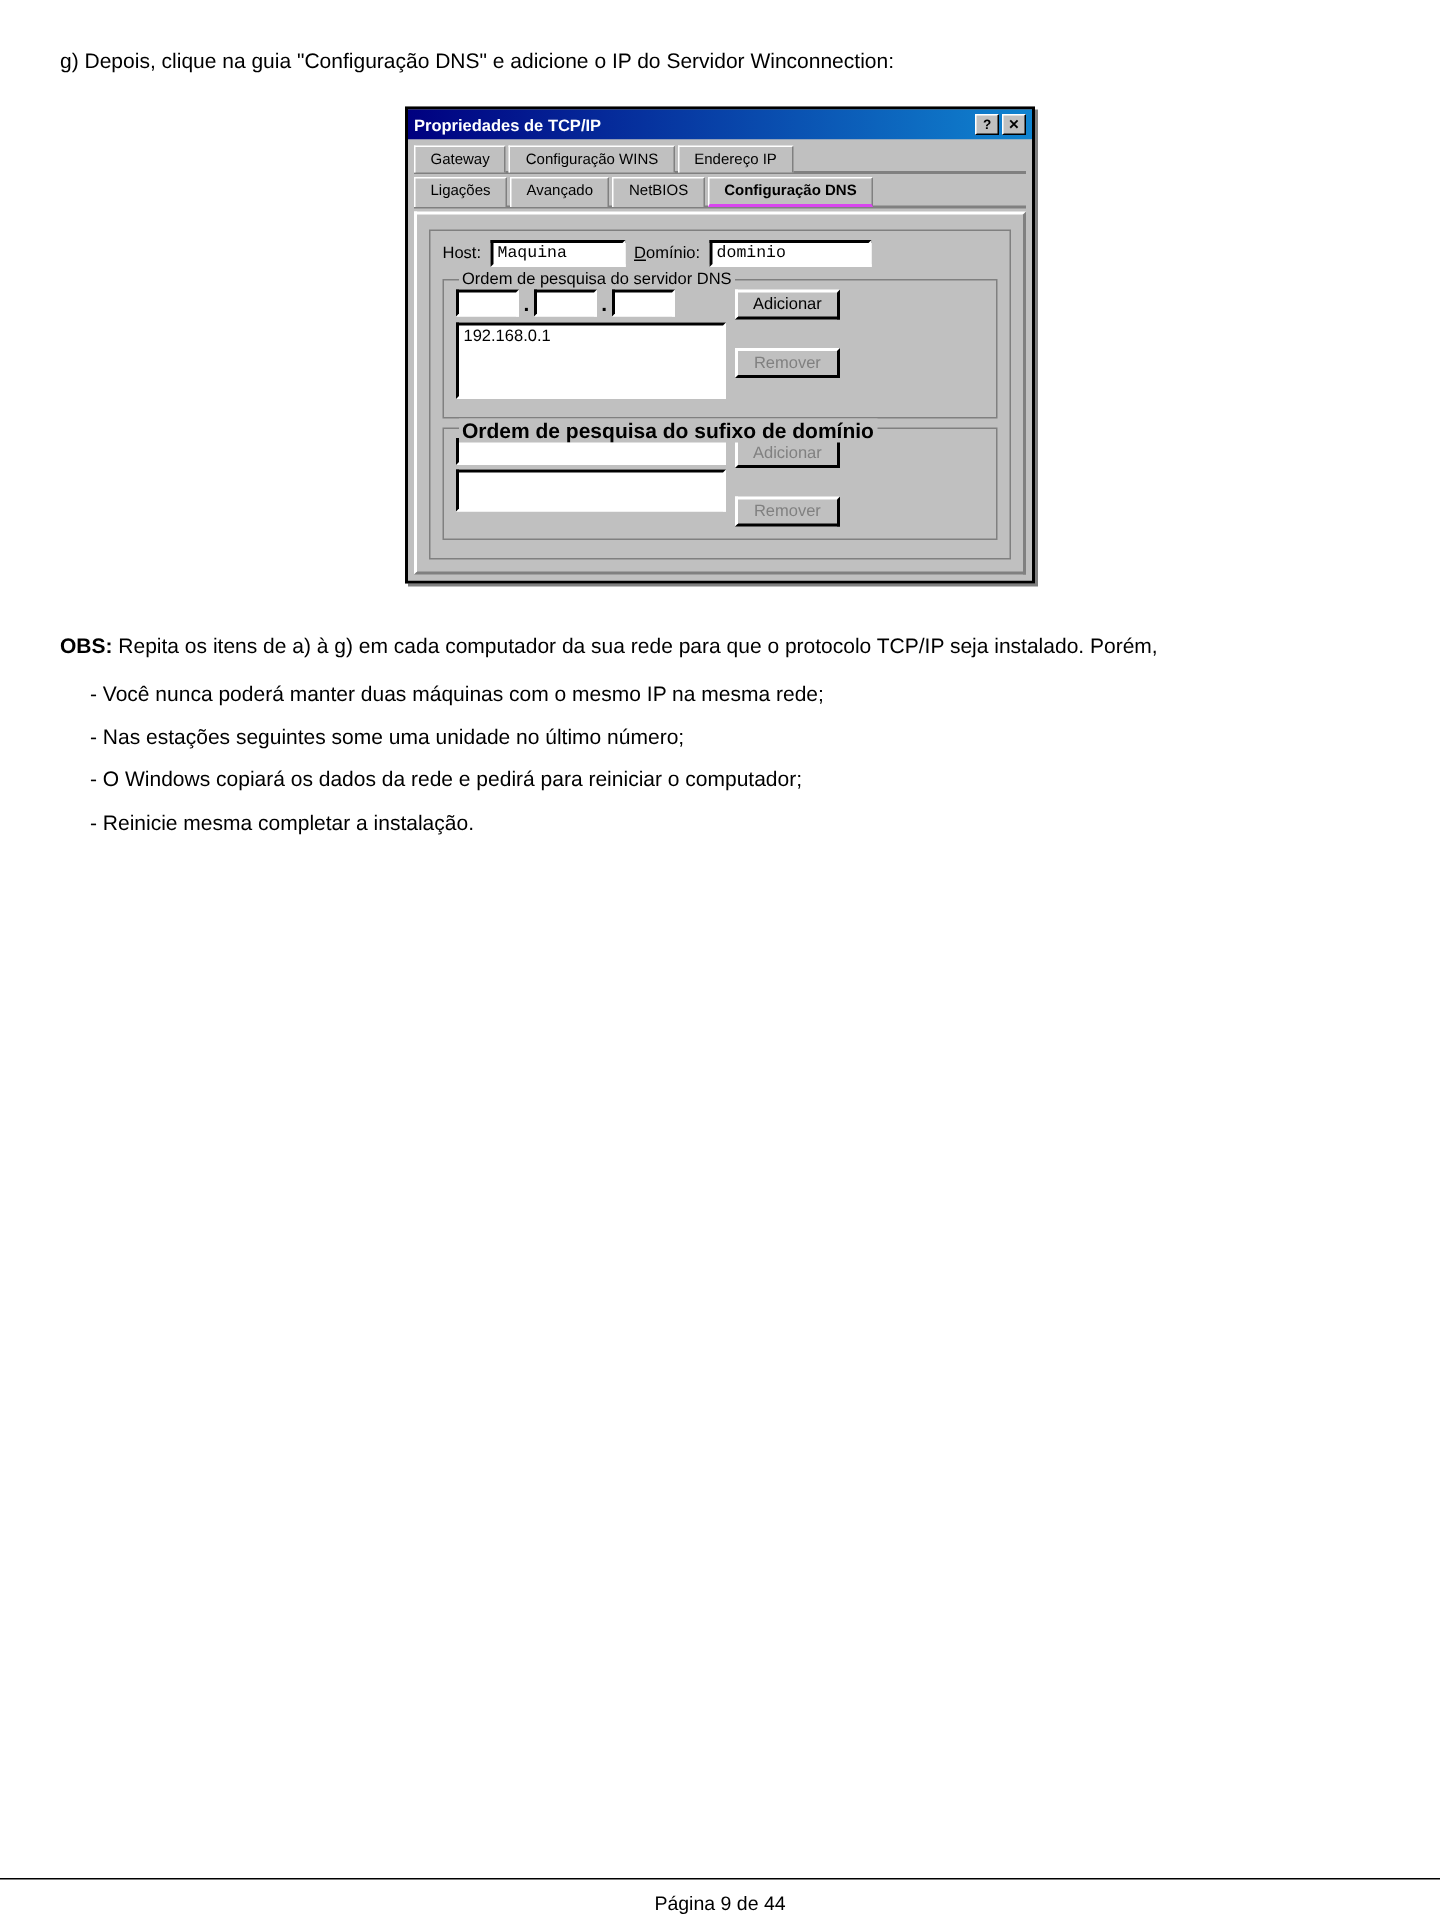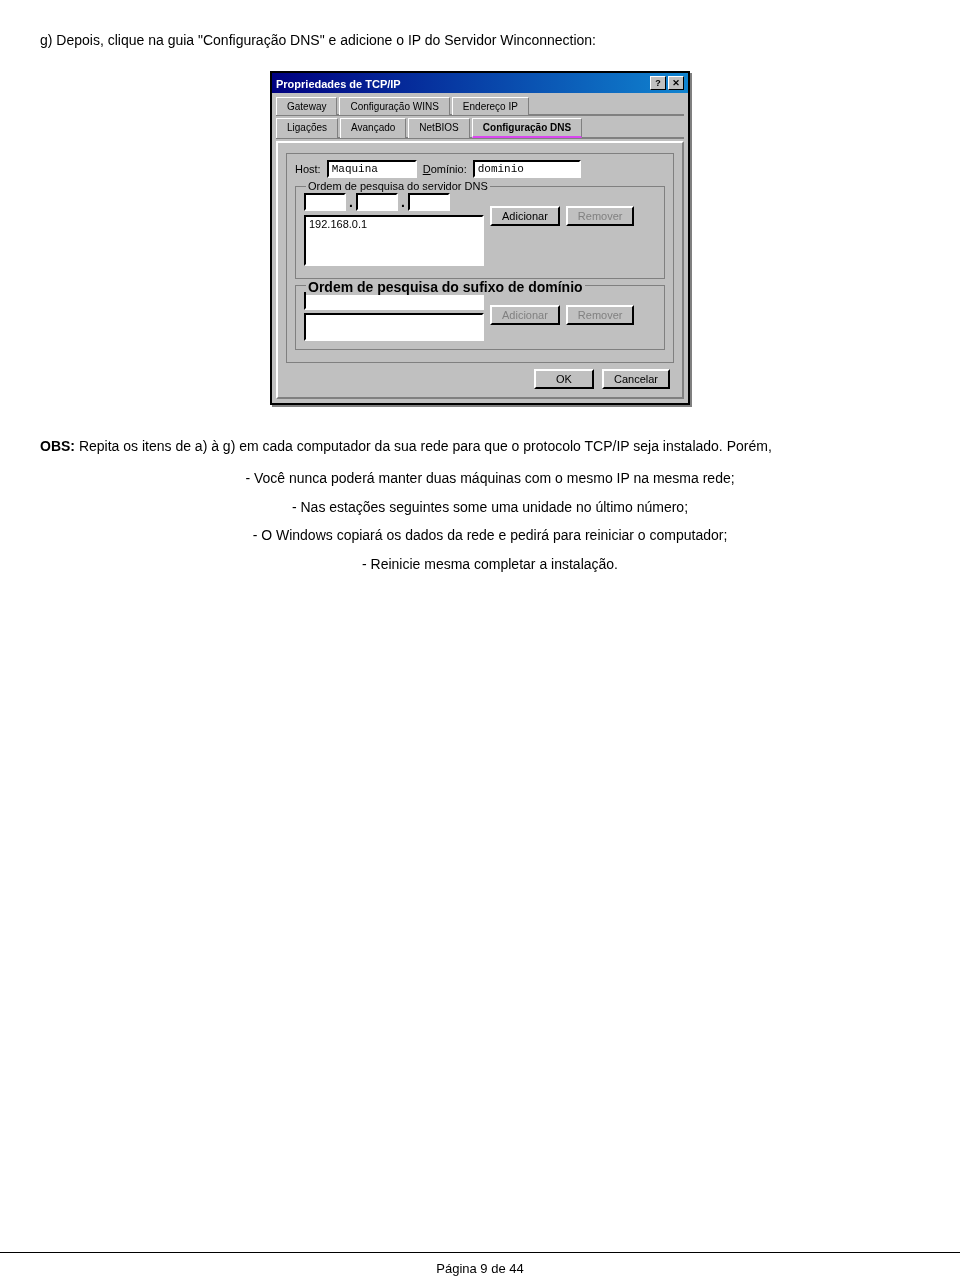--- a/index.html
+++ b/index.html
@@ -249,23 +249,22 @@
       padding: 1px 3px;
     }
 
     .dns-list-box .dns-entry {
       font-size: 11px;
       color: #000;
     }
 
     .dns-buttons-col {
       display: flex;
-      flex-direction: row;
-      gap: 6px;
-      margin-top: 13px;
+      flex-direction: column;
+      gap: 19px;
     }
 
     .domain-suffix-section {
       border: 1px solid #808080;
       padding: 6px 8px 8px 8px;
       margin-bottom: 4px;
       position: relative;
     }
 
     .domain-suffix-label {
@@ -325,21 +324,20 @@
       font-weight: bold;
     }
 
     .bullet-list {
       margin-left: 20px;
     }
 
     .bullet-list li {
       margin-bottom: 6px;
       list-style: none;
-      text-align: center;
     }
 
     
     .page-footer {
       position: absolute;
       bottom: 0;
       left: 0;
       right: 0;
       border-top: 1px solid #000;
       text-align: center;
@@ -427,24 +425,20 @@
                 </div>
                 <div class="dns-buttons-col">
                   <button class="win-button disabled" disabled="">Adicionar</button>
                   <button class="win-button disabled" disabled="">Remover</button>
                 </div>
               </div>
             </div>
 
           </div>
 
-          <div class="ok-cancel-row">
-            <button class="win-button">OK</button>
-            <button class="win-button">Cancelar</button>
-          </div>
 
         </div>
       </div>
     </div>
   </div>
 
   <div class="obs-section">
     <p>
       <strong>OBS:</strong>
       <span> Repita os itens de a) à g) em cada computador da sua rede para que o protocolo TCP/IP seja instalado. Porém,</span>

